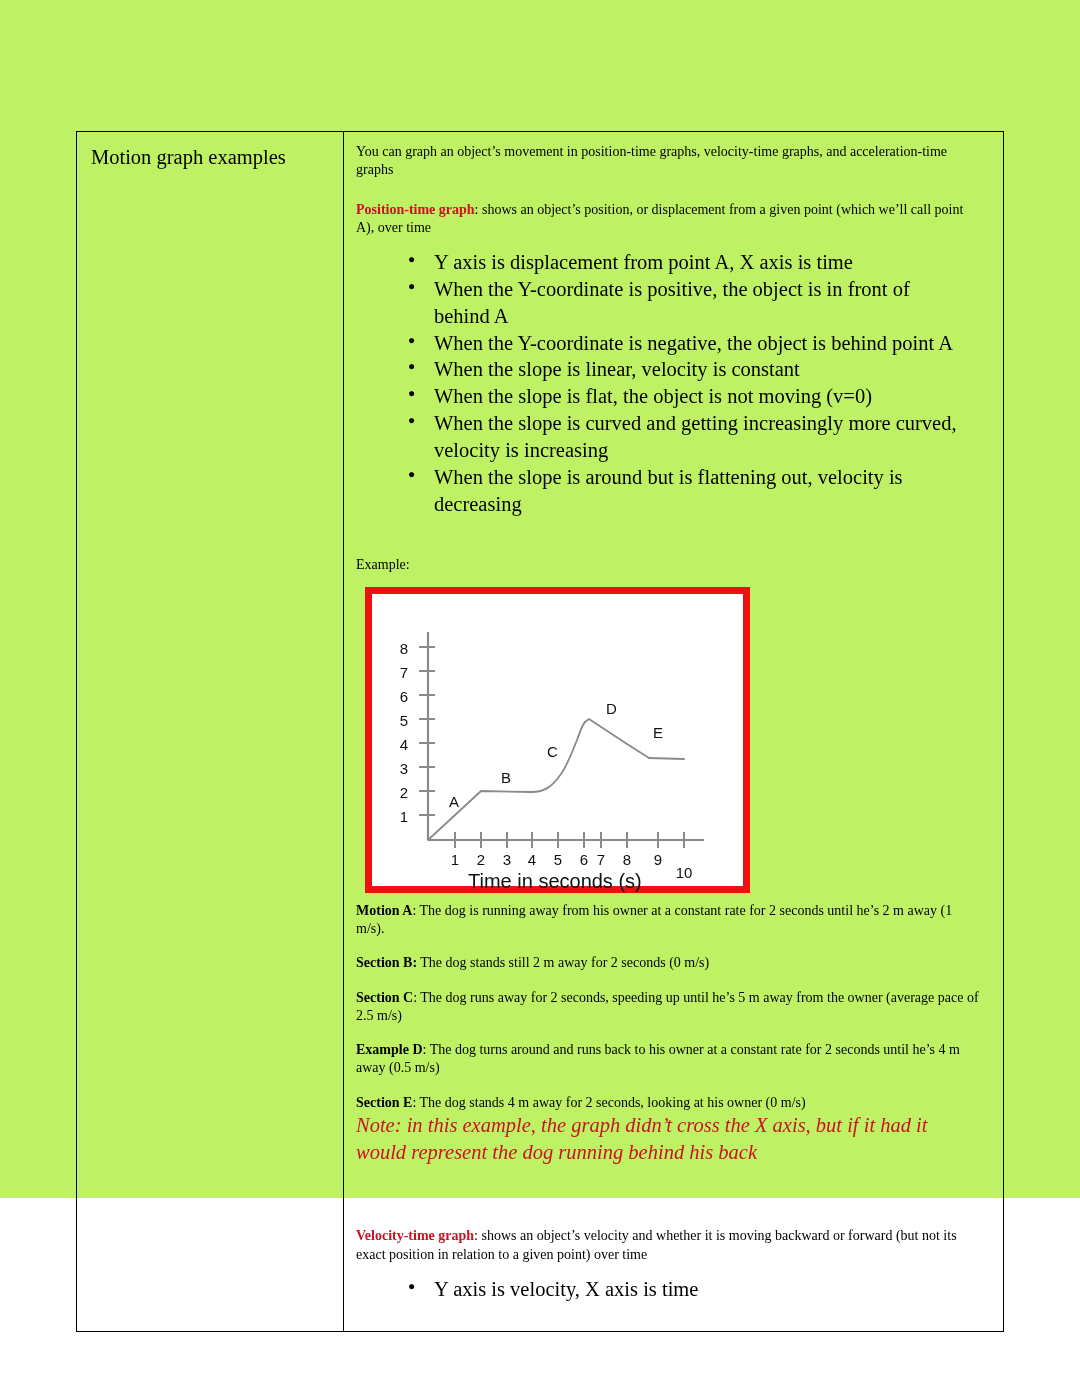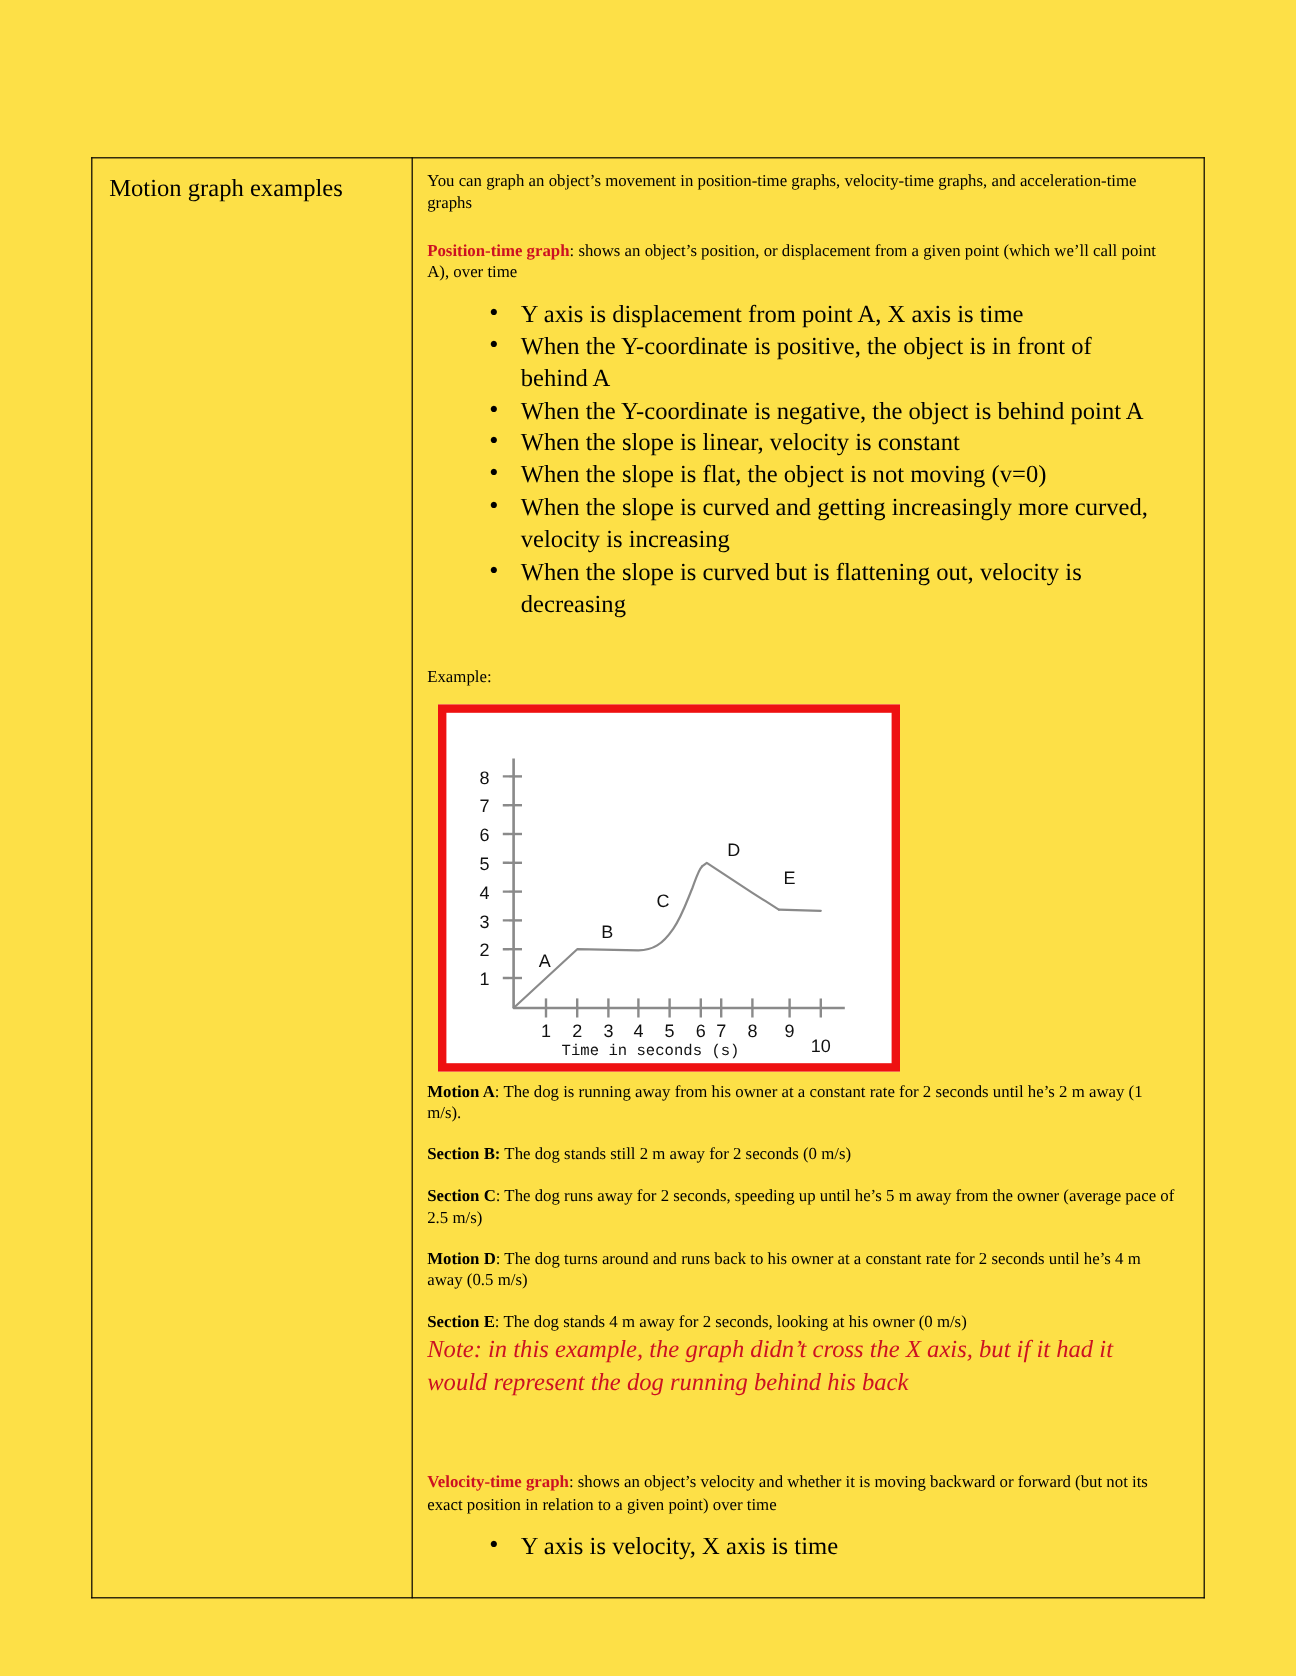--- a/index.html
+++ b/index.html
@@ -13,22 +13,22 @@
     position: relative;
     font-family: "Liberation Serif", "DejaVu Serif", serif;
     color: #000000;
     overflow: hidden;
   }
 
   .page {
     position: absolute;
     left: 0; top: 0;
     width: 1080px;
-    height: 1397px;
-    background: #fde047;
+    height: 1198px;
+    background: #bef264;
   }
 
   .doc-table {
     position: absolute;
     left: 76px;
     top: 131px;
     width: 928px;
     border-collapse: collapse;
     table-layout: fixed;
   }
@@ -123,22 +123,22 @@
   .xtick-label {
     position: absolute;
     font-family: "Liberation Sans", "DejaVu Sans", sans-serif;
     font-size: 15px;
     color: #111;
     text-align: center;
     width: 20px;
   }
   .x-axis-title {
     position: absolute;
-    font-family: Liberation Mono, monospace;
-    font-size: 13px;
+    font-family: Liberation Sans, sans-serif;
+    font-size: 20px;
     color: #111;
     left: 96px;
     top: 274px;
     white-space: nowrap;
   }
   .sec-row { margin: 0; }
   b { font-weight: bold; }
 </style>
 </head>
 <body>
@@ -159,21 +159,21 @@
 
         <p class="para"><span class="kw">Position-time graph</span><span>: shows an object’s position, or displacement from a given point (which we’ll call point A), over time</span></p>
 
         <ul class="bullets">
           <li>Y axis is displacement from point A, X axis is time</li>
           <li>When the Y-coordinate is positive, the object is in front of behind A</li>
           <li>When the Y-coordinate is negative, the object is behind point A</li>
           <li>When the slope is linear, velocity is constant</li>
           <li>When the slope is flat, the object is not moving (v=0)</li>
           <li>When the slope is curved and getting increasingly more curved, velocity is increasing</li>
-          <li>When the slope is curved but is flattening out, velocity is decreasing</li>
+          <li>When the slope is around but is flattening out, velocity is decreasing</li>
         </ul>
 
         <div class="spacer-md"></div>
 
         <p class="para">Example:</p>
 
         <div class="chart-box">
           <div class="chart-inner">
 
             <svg class="chart-svg" width="371" height="292" viewBox="0 0 371 292">
@@ -240,21 +240,21 @@
 
             <div class="x-axis-title">Time in seconds (s)</div>
           </div>
         </div>
 
         <div style="height:9px"></div>
 
         <p class="para sec-row"><b>Motion A</b><span>: The dog is running away from his owner at a constant rate for 2 seconds until he’s 2 m away (1 m/s).</span></p>
         <p class="para sec-row"><b>Section B:</b><span> The dog stands still 2 m away for 2 seconds (0 m/s)</span></p>
         <p class="para sec-row"><b>Section C</b><span>: The dog runs away for 2 seconds, speeding up until he’s 5 m away from the owner (average pace of 2.5 m/s)</span></p>
-        <p class="para sec-row"><b>Motion D</b><span>: The dog turns around and runs back to his owner at a constant rate for 2 seconds until he’s 4 m away (0.5 m/s)</span></p>
+        <p class="para sec-row"><b>Example D</b><span>: The dog turns around and runs back to his owner at a constant rate for 2 seconds until he’s 4 m away (0.5 m/s)</span></p>
         <p class="para sec-row"><b>Section E</b><span>: The dog stands 4 m away for 2 seconds, looking at his owner (0 m/s)</span></p>
 
         <p class="note">Note: in this example, the graph didn’t cross the X axis, but if it had it would represent the dog running behind his back</p>
 
         <div class="spacer-lg"></div>
 
         <p class="para"><span class="kw">Velocity-time graph</span><span>: shows an object’s velocity and whether it is moving backward or forward (but not its exact position in relation to a given point) over time</span></p>
 
         <ul class="bullets">
           <li>Y axis is velocity, X axis is time</li>

